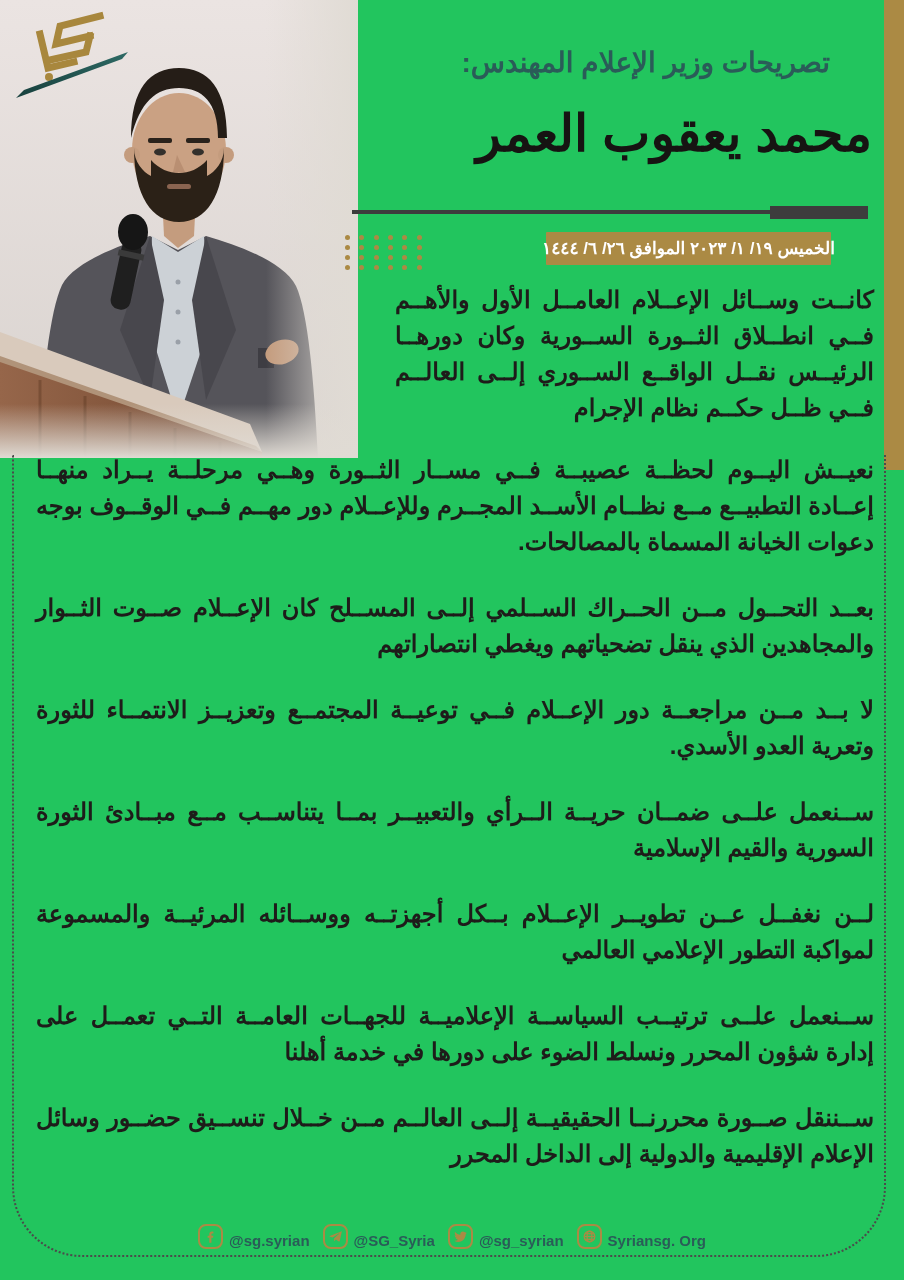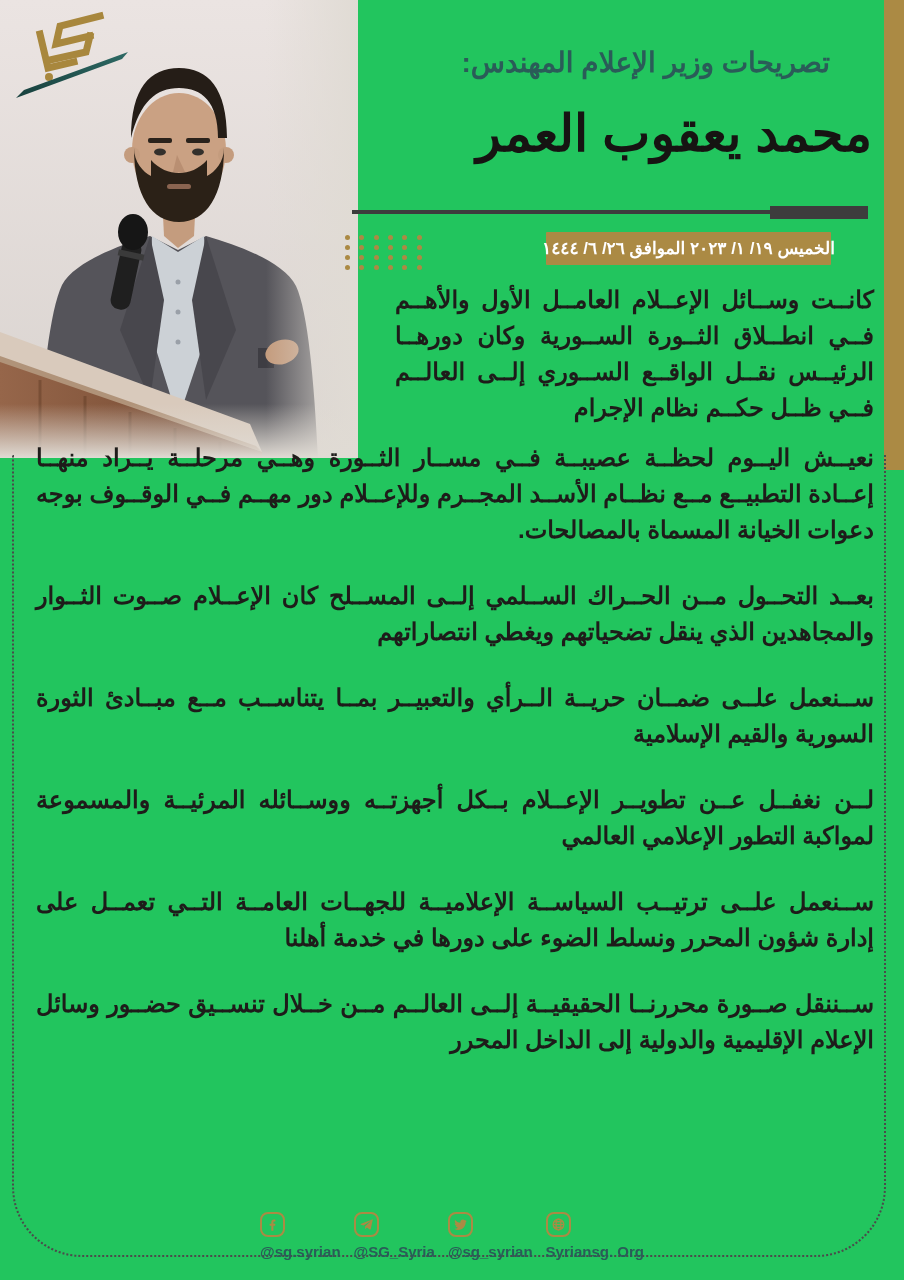--- a/index.html
+++ b/index.html
@@ -43,28 +43,28 @@
     display:grid;grid-template-columns:repeat(6,1fr);grid-template-rows:repeat(4,1fr);
   }
   .dots-grid i{width:5px;height:5px;border-radius:50%;background:#ab8a44;display:block;}
   
   .statements{
     position:absolute;top:282px;left:36px;right:30px;direction:rtl;
     color:#1e1c1a;font-size:24px;font-weight:bold;line-height:36px;
     text-align:justify;
   }
   .statements p{margin:0 0 30px 0;}
-  .statements p.beside-photo{margin-left:359px;margin-bottom:14px;}
+  .statements p.beside-photo{margin-left:359px;margin-bottom:26px;}
   .statements p.gap-lg{}
   
   .footer{
     position:absolute;left:0;right:0;top:1220px;height:32px;
     display:flex;align-items:center;justify-content:center;gap:13px;direction:ltr;
   }
-  .social-item{display:flex;align-items:flex-start;gap:6px;flex-direction:column;}
+  .social-item{display:flex;align-items:flex-end;gap:6px;}
   .social-item .badge{
     width:25px;height:25px;border:2.5px solid #ab8a44;border-radius:8px;
     display:flex;align-items:center;justify-content:center;box-sizing:border-box;
   }
   .social-item .handle{color:#2a5c58;font-size:15px;font-weight:bold;white-space:nowrap;}
 </style>
 </head>
 <body>
 
 <div class="page">
@@ -196,20 +196,21 @@
       <i></i>
       <i></i>
       <i></i>
   </div>
   <div class="date-chip">الخميس ١٩/ ١/ ٢٠٢٣    الموافق ٢٦/ ٦/ ١٤٤٤</div>
 
   <div class="statements">
     <p class="beside-photo">كانــت وســائل الإعــلام العامــل الأول والأهــم فــي انطــلاق الثــورة الســورية وكان دورهــا الرئيــس نقــل الواقــع الســوري إلــى العالــم فــي ظــل حكــم نظام الإجرام</p>
     <p>نعيــش اليــوم لحظــة عصيبــة فــي مســار الثــورة وهــي مرحلــة يــراد منهــا إعــادة التطبيــع مــع نظــام الأســد المجــرم وللإعــلام دور مهــم فــي الوقــوف بوجه دعوات الخيانة المسماة بالمصالحات.</p>
     <p>بعــد التحــول مــن الحــراك الســلمي إلــى المســلح كان الإعــلام صــوت الثــوار والمجاهدين الذي ينقل تضحياتهم ويغطي انتصاراتهم</p>
+    <p>لا بــد مــن مراجعــة دور الإعــلام فــي توعيــة المجتمــع وتعزيــز الانتمــاء للثورة وتعرية العدو الأسدي.</p>
     <p class="gap-lg">ســنعمل علــى ضمــان حريــة الــرأي والتعبيــر بمــا يتناســب مــع مبــادئ الثورة السورية والقيم الإسلامية</p>
     <p>لــن نغفــل عــن تطويــر الإعــلام بــكل أجهزتــه ووســائله المرئيــة والمسموعة لمواكبة التطور الإعلامي العالمي</p>
     <p>ســنعمل علــى ترتيــب السياســة الإعلاميــة للجهــات العامــة التــي تعمــل على إدارة شؤون المحرر ونسلط الضوء على دورها في خدمة أهلنا</p>
     <p>ســننقل صــورة محررنــا الحقيقيــة إلــى العالــم مــن خــلال تنســيق حضــور وسائل الإعلام الإقليمية والدولية إلى الداخل المحرر</p>
   </div>
 
   <div class="footer">
 
     <div class="social-item">
       <span class="badge">

